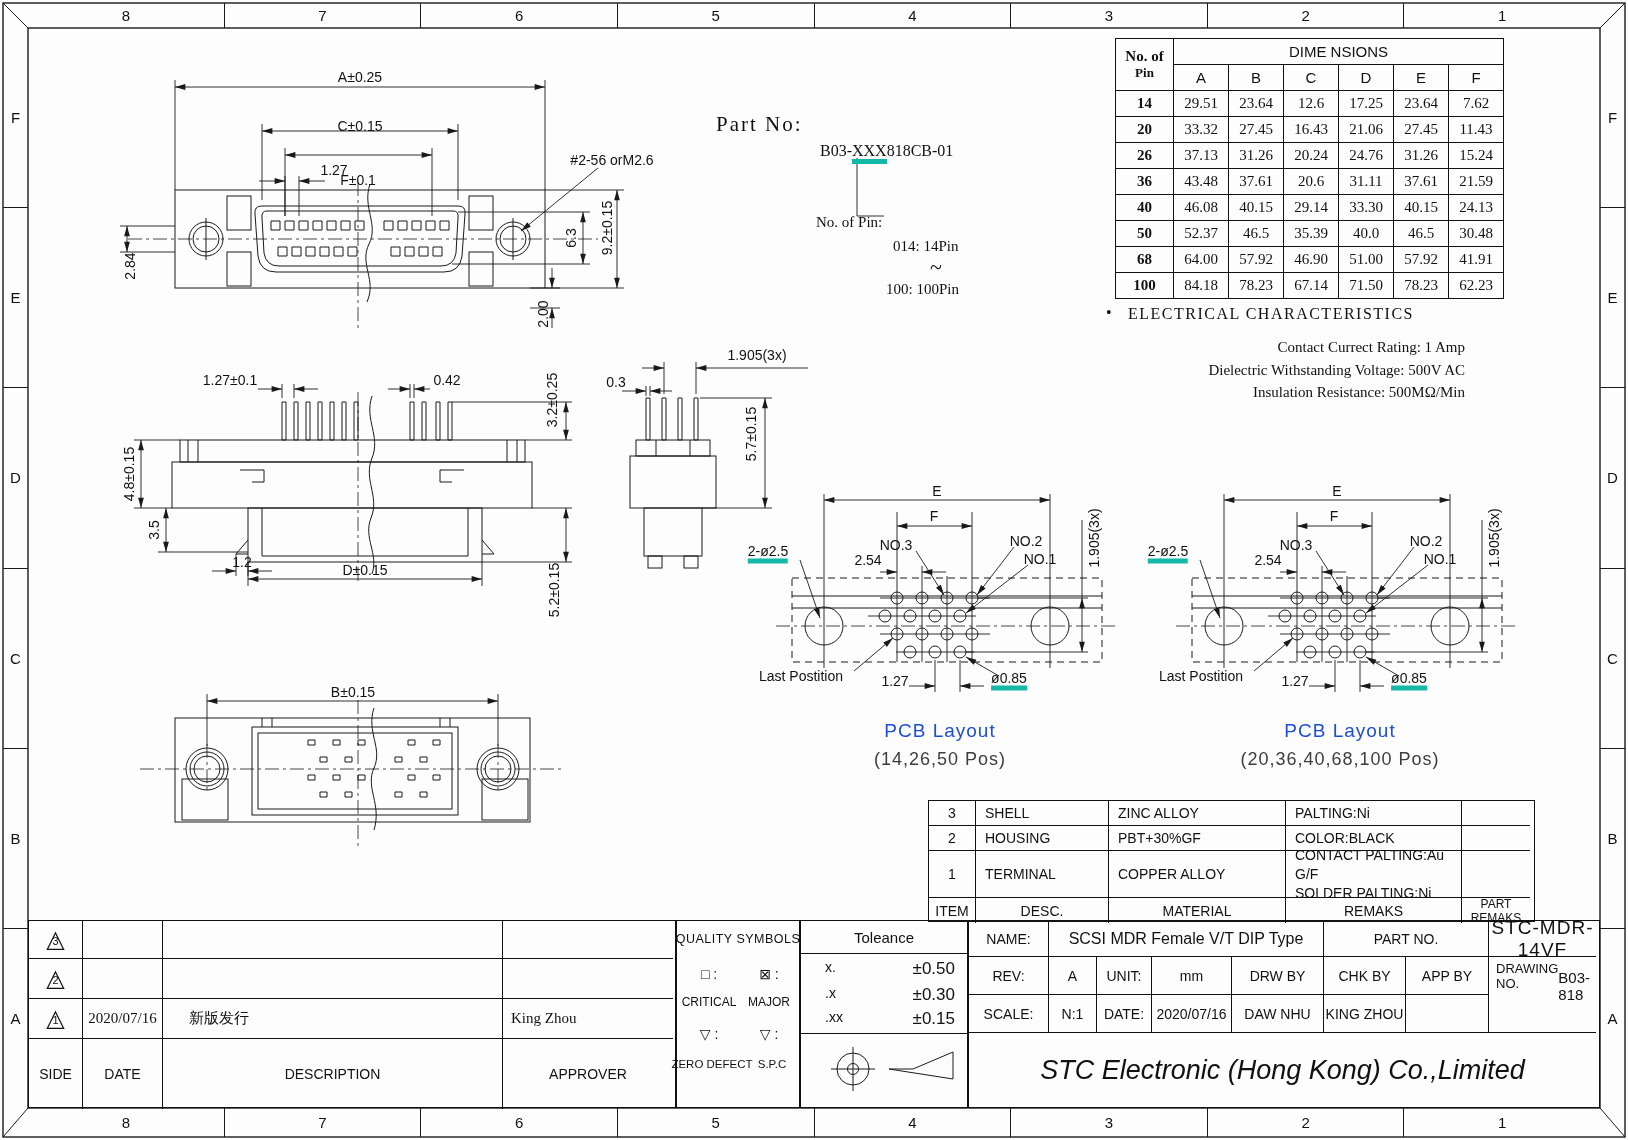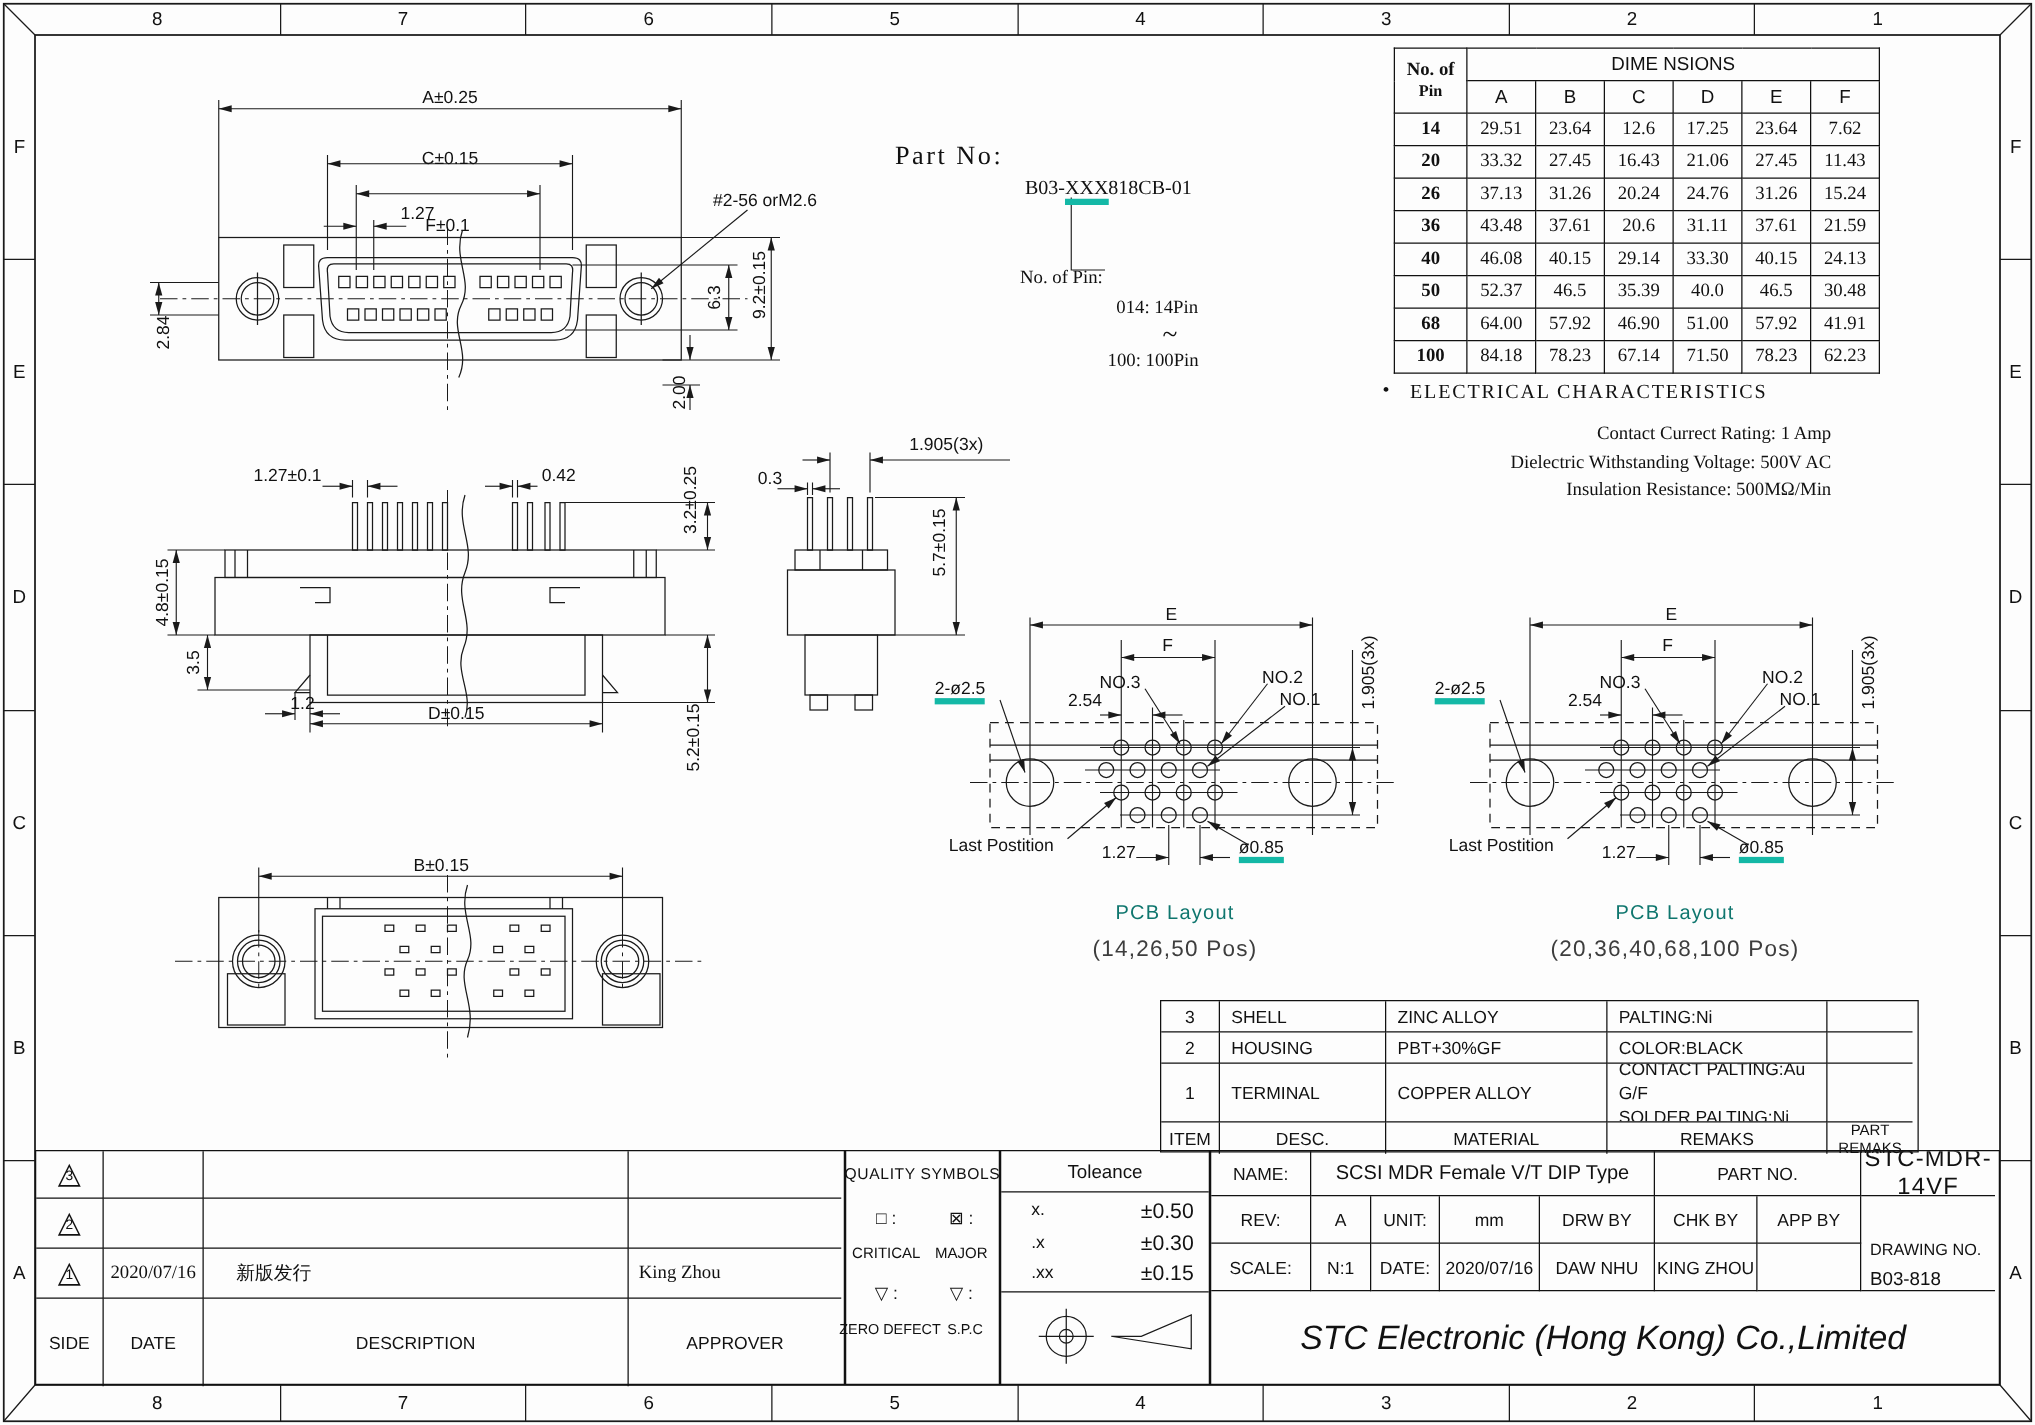--- a/index.html
+++ b/index.html
@@ -10,21 +10,21 @@
   .s14{stroke-width:1.4;}
   .cl{stroke:#1a1a1a;stroke-width:0.8;fill:none;stroke-dasharray:14 4 3 4;}
   .dsh{stroke:#1a1a1a;stroke-width:1;fill:none;stroke-dasharray:7 5;}
   .dl{stroke:#1a1a1a;stroke-width:0.9;fill:none;}
   
   .L{position:absolute;transform:translate(-50%,-50%);font-size:14px;white-space:nowrap;color:#111;}
   .LV{position:absolute;transform:translate(-50%,-50%) rotate(-90deg);font-size:14px;white-space:nowrap;color:#111;}
   .LL{position:absolute;white-space:nowrap;color:#111;}
   .ser{font-family:"Liberation Serif",serif;}
   .und{border-bottom:5px solid #14b8a6;}
-  .pcbt{font-size:16px;color:#0f766e;letter-spacing:1px;}
+  .pcbt{font-size:19px;color:#1d4ed8;letter-spacing:1px;}
   .pcbs{font-size:18px;color:#3d3d3d;letter-spacing:1px;}
   
   .zrow{position:absolute;display:flex;}
   .zrow .zc{flex:1;display:flex;align-items:center;justify-content:center;font-size:15px;}
   .zrow.h .zc + .zc{border-left:1px solid #1a1a1a;}
   .zrow.v{flex-direction:column;}
   .zrow.v .zc + .zc{border-top:1px solid #1a1a1a;}
   
   .dimtab{position:absolute;left:1115px;top:38px;border-collapse:collapse;table-layout:fixed;}
   .dimtab td{border:1.3px solid #111;text-align:center;padding:0;height:25px;
@@ -438,21 +438,21 @@
   <div class="cell cc" style="grid-column:2/6;grid-row:1;font-size:16px;">SCSI MDR Female V/T DIP Type</div>
   <div class="cell cc" style="grid-column:6/8;grid-row:1;">PART NO.</div>
   <div class="cell cc nor" style="grid-column:8;grid-row:1;font-size:19px;letter-spacing:1px;">STC-MDR-14VF</div>
   <div class="cell cc" style="grid-column:1;grid-row:2;">REV:</div>
   <div class="cell cc" style="grid-column:2;grid-row:2;">A</div>
   <div class="cell cc" style="grid-column:3;grid-row:2;">UNIT:</div>
   <div class="cell cc" style="grid-column:4;grid-row:2;">mm</div>
   <div class="cell cc" style="grid-column:5;grid-row:2;">DRW BY</div>
   <div class="cell cc" style="grid-column:6;grid-row:2;">CHK BY</div>
   <div class="cell cc" style="grid-column:7;grid-row:2;">APP BY</div>
-  <div class="cell nor" style="grid-column:8;grid-row:2/4;flex-direction:column;align-items:flex-start;justify-content:flex-end;padding:4px 0 0 7px;">
+  <div class="cell nor" style="grid-column:8;grid-row:2/4;flex-direction:row;align-items:flex-start;justify-content:flex-end;padding:4px 0 0 7px;">
         <span style="font-size:13px;">DRAWING NO.</span>
         <span style="font-size:15px;margin-top:8px;">B03-818</span>
       </div>
   <div class="cell cc" style="grid-column:1;grid-row:3;">SCALE:</div>
   <div class="cell cc" style="grid-column:2;grid-row:3;">N:1</div>
   <div class="cell cc" style="grid-column:3;grid-row:3;">DATE:</div>
   <div class="cell cc" style="grid-column:4;grid-row:3;">2020/07/16</div>
   <div class="cell cc" style="grid-column:5;grid-row:3;">DAW NHU</div>
   <div class="cell cc" style="grid-column:6;grid-row:3;">KING ZHOU</div>
   <div class="cell cc" style="grid-column:7;grid-row:3;"></div>

